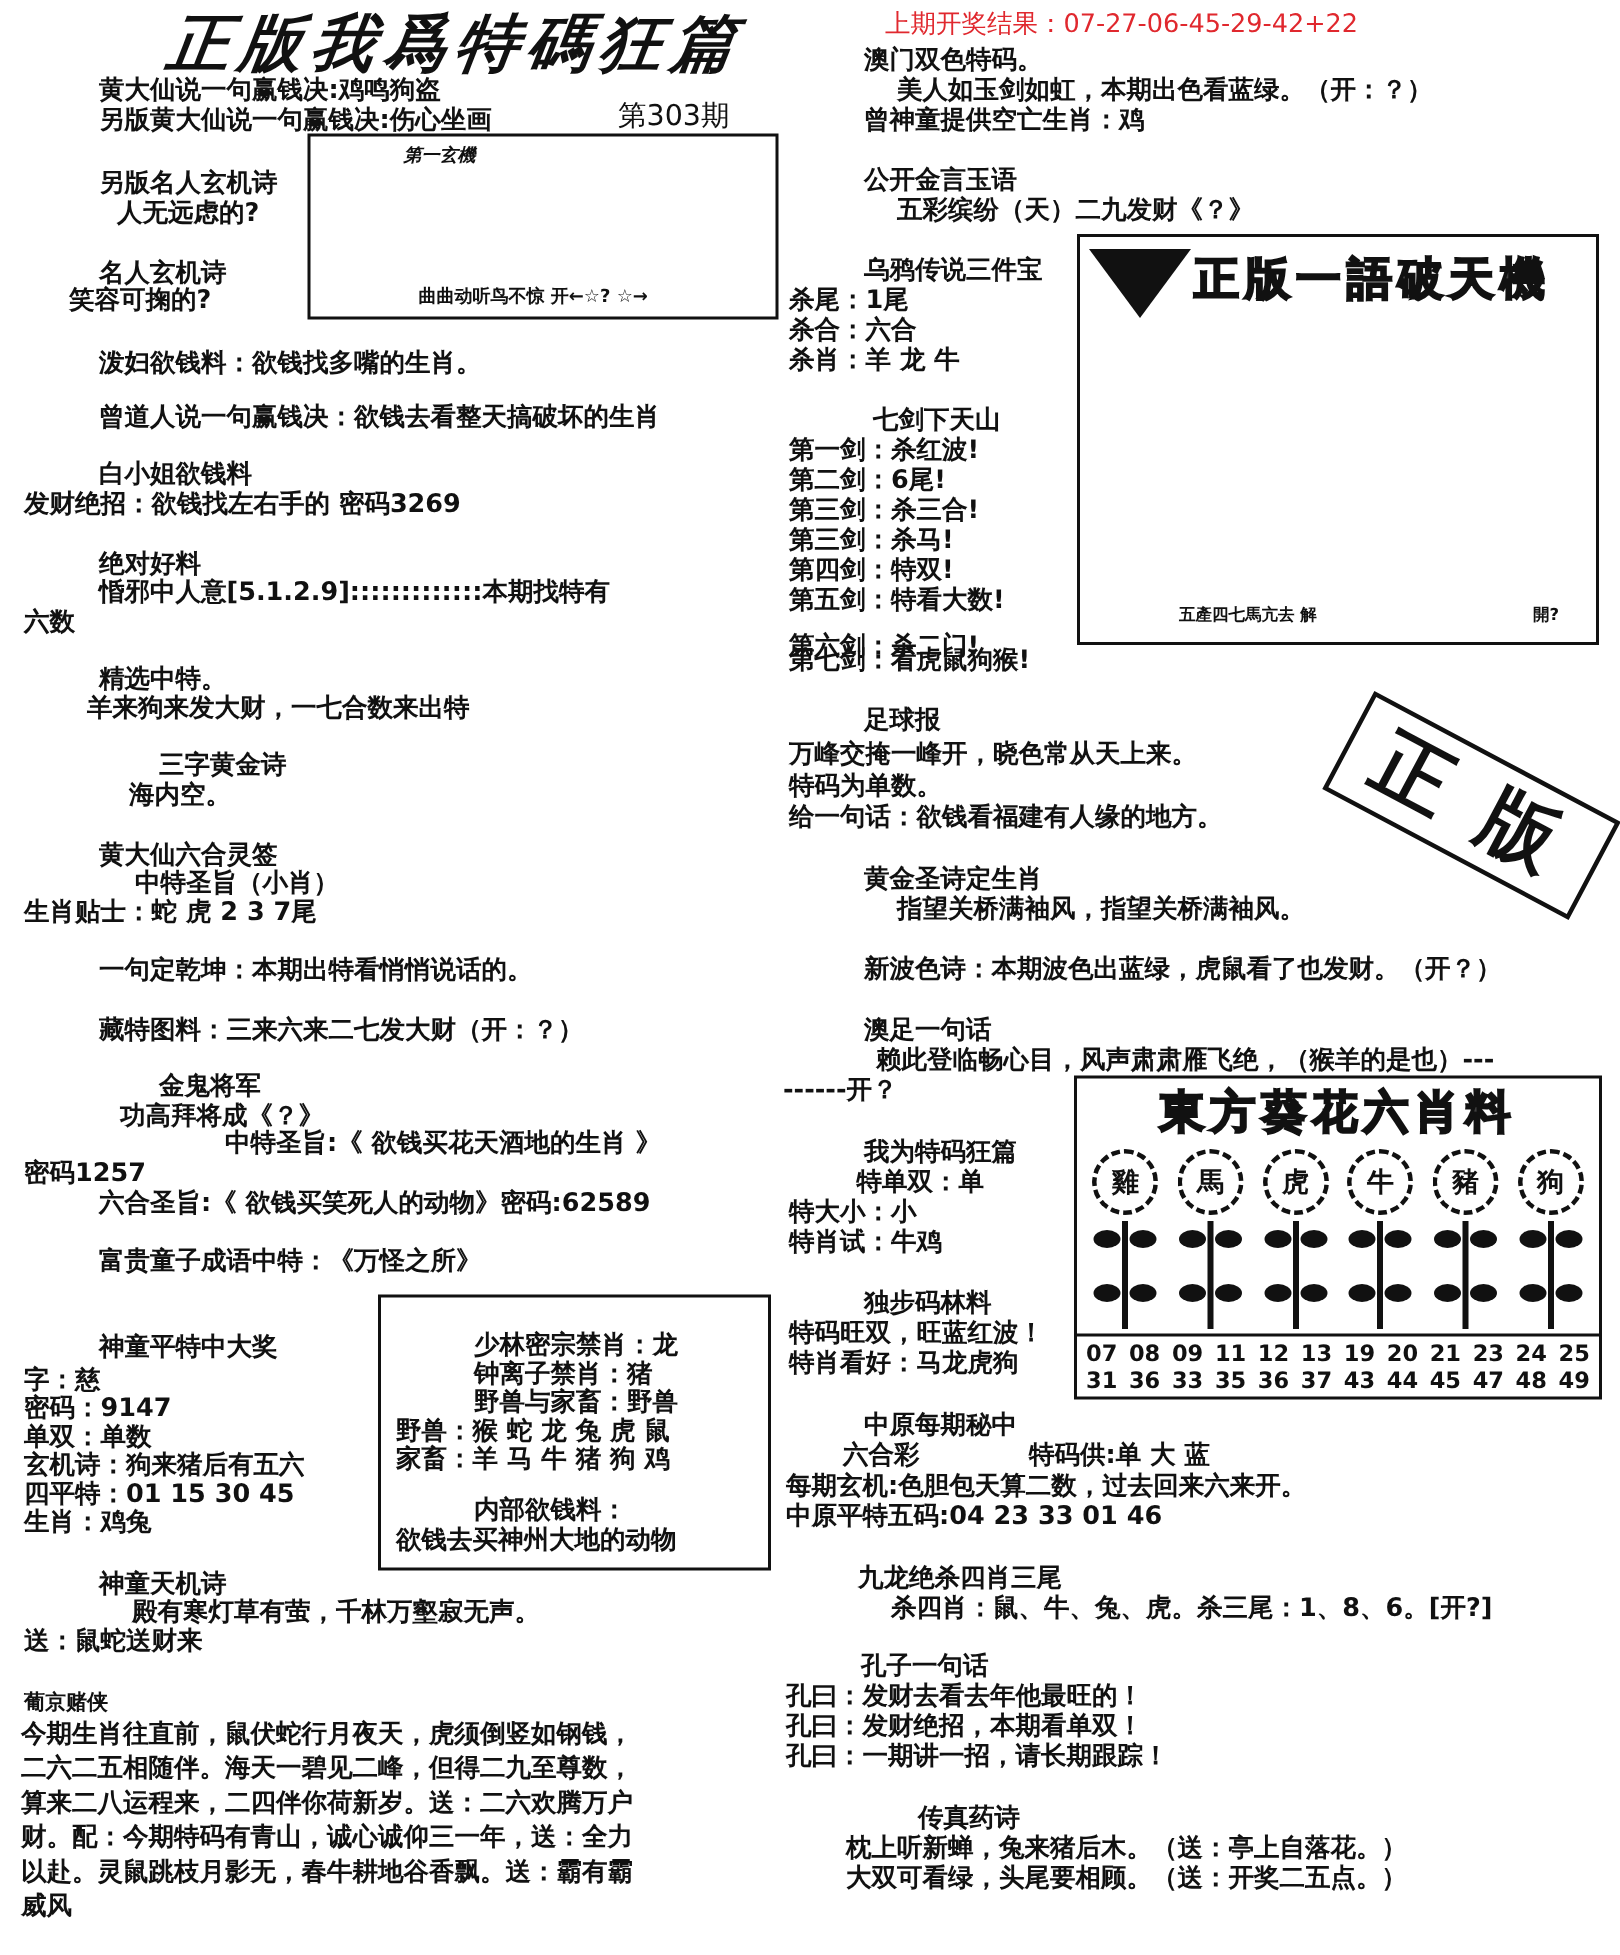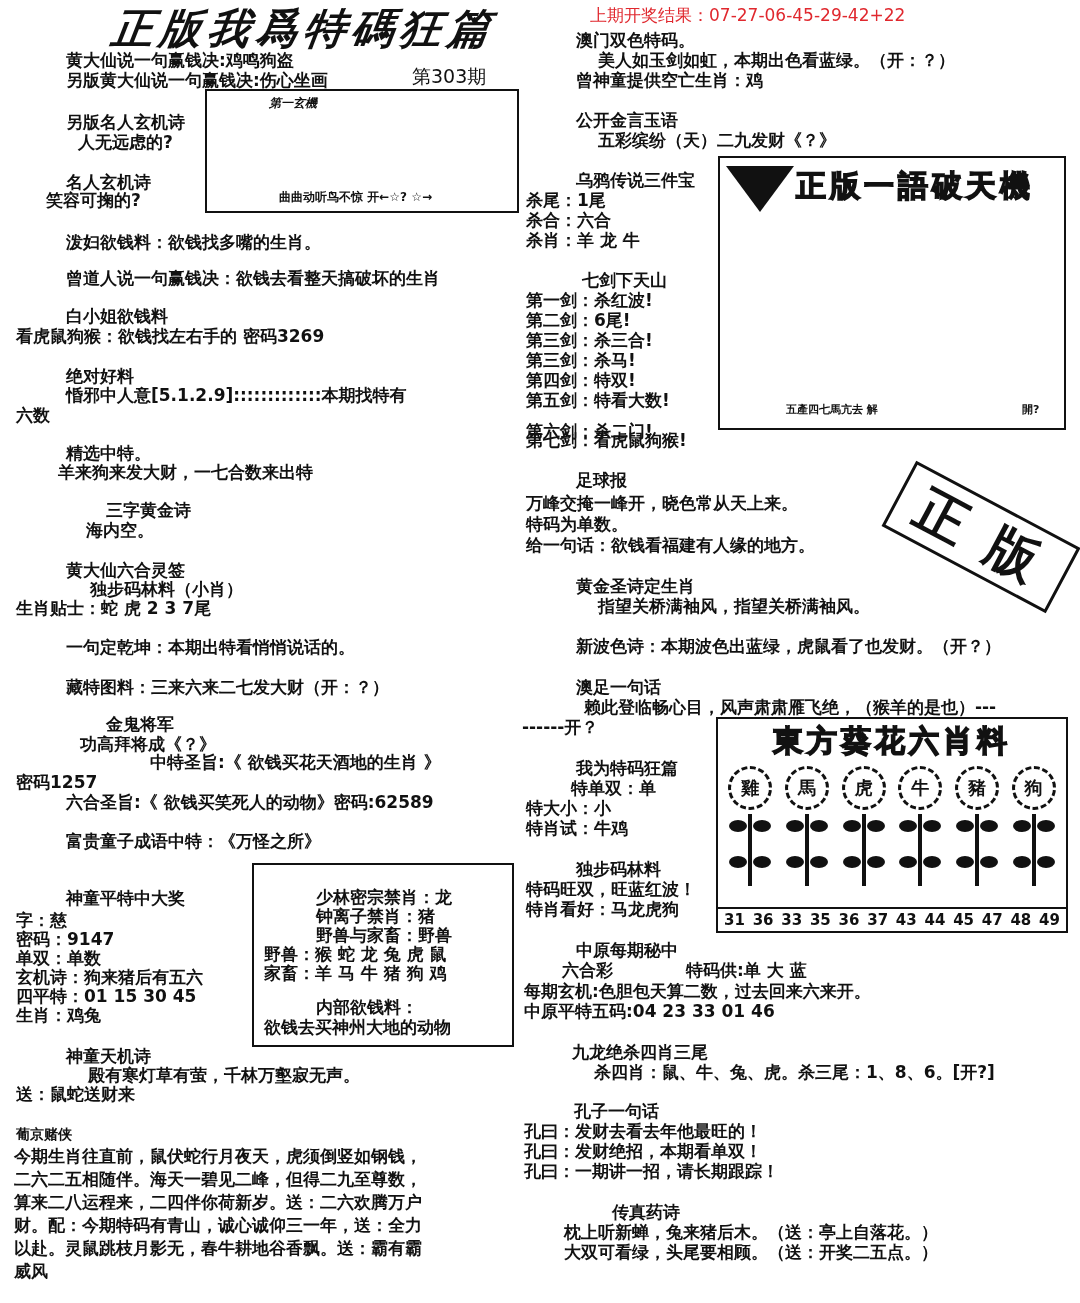--- a/index.html
+++ b/index.html
@@ -42,31 +42,31 @@
 <div class="abs t" style="left:46px;top:190px;">笑容可掬的?</div>
 
 <div class="box" style="left:205px;top:89px;width:310px;height:120px;">
   <div class="abs" style="left:62px;top:4px;font-size:12px;font-style:italic;font-weight:900;">第一玄機</div>
   <div class="abs" style="left:72px;top:98px;font-size:12px;">曲曲动听鸟不惊 开←☆? ☆→</div>
 </div>
 
 <div class="abs t" style="left:66px;top:232px;">泼妇欲钱料：欲钱找多嘴的生肖。</div>
 <div class="abs t" style="left:66px;top:268px;">曾道人说一句赢钱决：欲钱去看整天搞破坏的生肖</div>
 <div class="abs t" style="left:66px;top:306px;">白小姐欲钱料</div>
-<div class="abs t" style="left:16px;top:326px;">看虎鼠狗猴：欲钱找左右手的 密码3269</div>
+<div class="abs t" style="left:16px;top:326px;">发财绝招：欲钱找左右手的 密码3269</div>
 <div class="abs t" style="left:66px;top:366px;">绝对好料</div>
 <div class="abs t" style="left:66px;top:385px;">惛邪中人意[5.1.2.9]:::::::::::::本期找特有</div>
 <div class="abs t" style="left:16px;top:405px;">六数</div>
 <div class="abs t" style="left:66px;top:443px;">精选中特。</div>
 <div class="abs t" style="left:58px;top:462px;">羊来狗来发大财，一七合数来出特</div>
 
 <div class="abs t" style="left:106px;top:500px;">三字黄金诗</div>
 <div class="abs t" style="left:86px;top:520px;">海内空。</div>
 <div class="abs t" style="left:66px;top:560px;">黄大仙六合灵签</div>
-<div class="abs t" style="left:90px;top:579px;">独步码林料（小肖）</div>
+<div class="abs t" style="left:90px;top:579px;">中特圣旨（小肖）</div>
 <div class="abs t" style="left:16px;top:598px;">生肖贴士：蛇 虎 2 3 7尾</div>
 <div class="abs t" style="left:66px;top:637px;">一句定乾坤：本期出特看悄悄说话的。</div>
 <div class="abs t" style="left:66px;top:677px;">藏特图料：三来六来二七发大财（开：？）</div>
 <div class="abs t" style="left:106px;top:714px;">金鬼将军</div>
 <div class="abs t" style="left:80px;top:734px;">功高拜将成《？》</div>
 <div class="abs t" style="left:110px;top:752px;padding-left:40px;">中特圣旨:《 欲钱买花天酒地的生肖 》</div>
 <div class="abs t" style="left:16px;top:772px;">密码1257</div>
 <div class="abs t" style="left:66px;top:792px;">六合圣旨:《 欲钱买笑死人的动物》密码:62589</div>
 <div class="abs t" style="left:66px;top:831px;">富贵童子成语中特：《万怪之所》</div>
 
@@ -201,20 +201,34 @@
         <div class="sun">狗</div>
         <div class="stem">
           <span class="leaf" style="left:-19px;top:6px;"></span>
           <span class="leaf" style="left:5px;top:6px;"></span>
           <span class="leaf" style="left:-19px;top:42px;"></span>
           <span class="leaf" style="left:5px;top:42px;"></span>
         </div>
       </div>
   </div>
   <div class="nums" style="position:absolute;left:0;right:0;bottom:0;">
+    <div>
+      <span>07</span>
+        <span>08</span>
+        <span>09</span>
+        <span>11</span>
+        <span>12</span>
+        <span>13</span>
+        <span>19</span>
+        <span>20</span>
+        <span>21</span>
+        <span>23</span>
+        <span>24</span>
+        <span>25</span>
+    </div>
     <div>
       <span>31</span>
         <span>36</span>
         <span>33</span>
         <span>35</span>
         <span>36</span>
         <span>37</span>
         <span>43</span>
         <span>44</span>
         <span>45</span>

